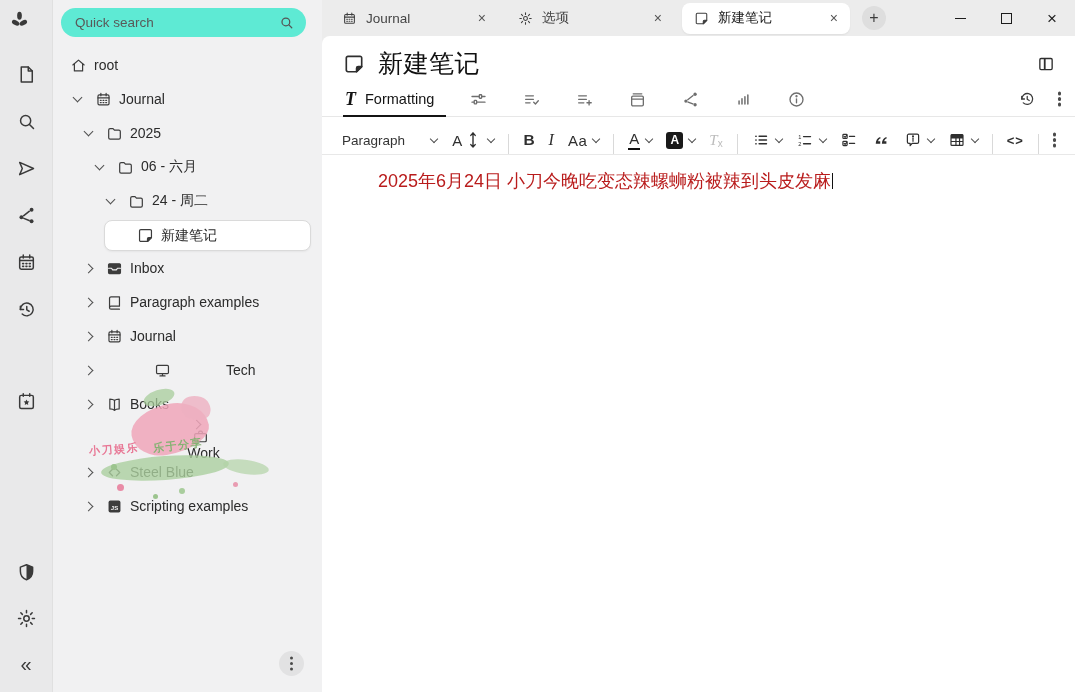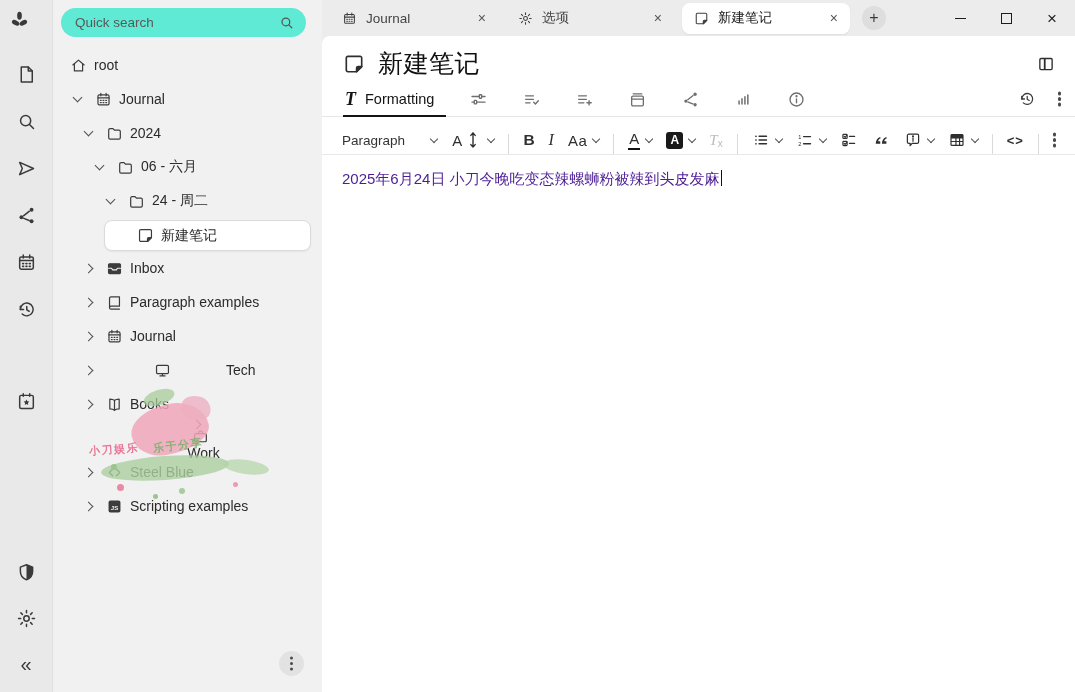--- a/index.html
+++ b/index.html
@@ -115,21 +115,21 @@
   .gAa{font-size:15px;letter-spacing:.5px;}
   .gA{font-size:15px;border-bottom:2px solid #111;padding:0 1px 1px;}
   .gBox{width:17px;height:17px;background:#191919;color:#fff;border-radius:3px;font-size:12px;
         font-weight:bold;display:flex;align-items:center;justify-content:center;}
   .tb-btn.disabled{color:#bcbcbc;}
   .gT{font-family:"Liberation Serif",serif;font-style:italic;font-size:15px;}
   .gx{font-size:10px;margin-top:6px;}
   .ud{width:10px;height:14px;margin-left:2px;}
   .gCode{font-size:13px;font-weight:bold;letter-spacing:1px;}
 
-  .editor{flex:1;padding:13px 20px;font-size:15px;color:#4c1d95;line-height:1.5;}
+  .editor{flex:1;padding:13px 20px;font-size:18px;color:#b91c1c;line-height:1.5;margin-left:36px;}
   .caret{display:inline-block;width:1.4px;height:16px;background:#111;vertical-align:-2px;margin-left:1px;}
 </style>
 </head>
 <body>
 
 <div class="app">
 
   <div class="launcher">
     <div class="lbtn logo">
       <svg viewBox="0 0 24 24" fill="currentColor">
@@ -251,21 +251,21 @@
           </span>
           <span>Journal</span>
         </div>
         <div class="row" style="padding-left: 32px;">
           <span class="cv down"></span>
           <span class="ticon">
             <svg viewBox="0 0 24 24" fill="none" stroke="currentColor" stroke-width="1.7" stroke-linecap="round" stroke-linejoin="round">
               <path d="M3.8 7a2 2 0 0 1 2-2h4.1l2 2.3h6.3a2 2 0 0 1 2 2v8.7a2 2 0 0 1-2 2H5.8a2 2 0 0 1-2-2z"></path>
             </svg>
           </span>
-          <span>2024</span>
+          <span>2025</span>
         </div>
         <div class="row" style="padding-left: 43px;">
           <span class="cv down"></span>
           <span class="ticon">
             <svg viewBox="0 0 24 24" fill="none" stroke="currentColor" stroke-width="1.7" stroke-linecap="round" stroke-linejoin="round">
               <path d="M3.8 7a2 2 0 0 1 2-2h4.1l2 2.3h6.3a2 2 0 0 1 2 2v8.7a2 2 0 0 1-2 2H5.8a2 2 0 0 1-2-2z"></path>
             </svg>
           </span>
           <span>06 - 六月</span>
         </div>

